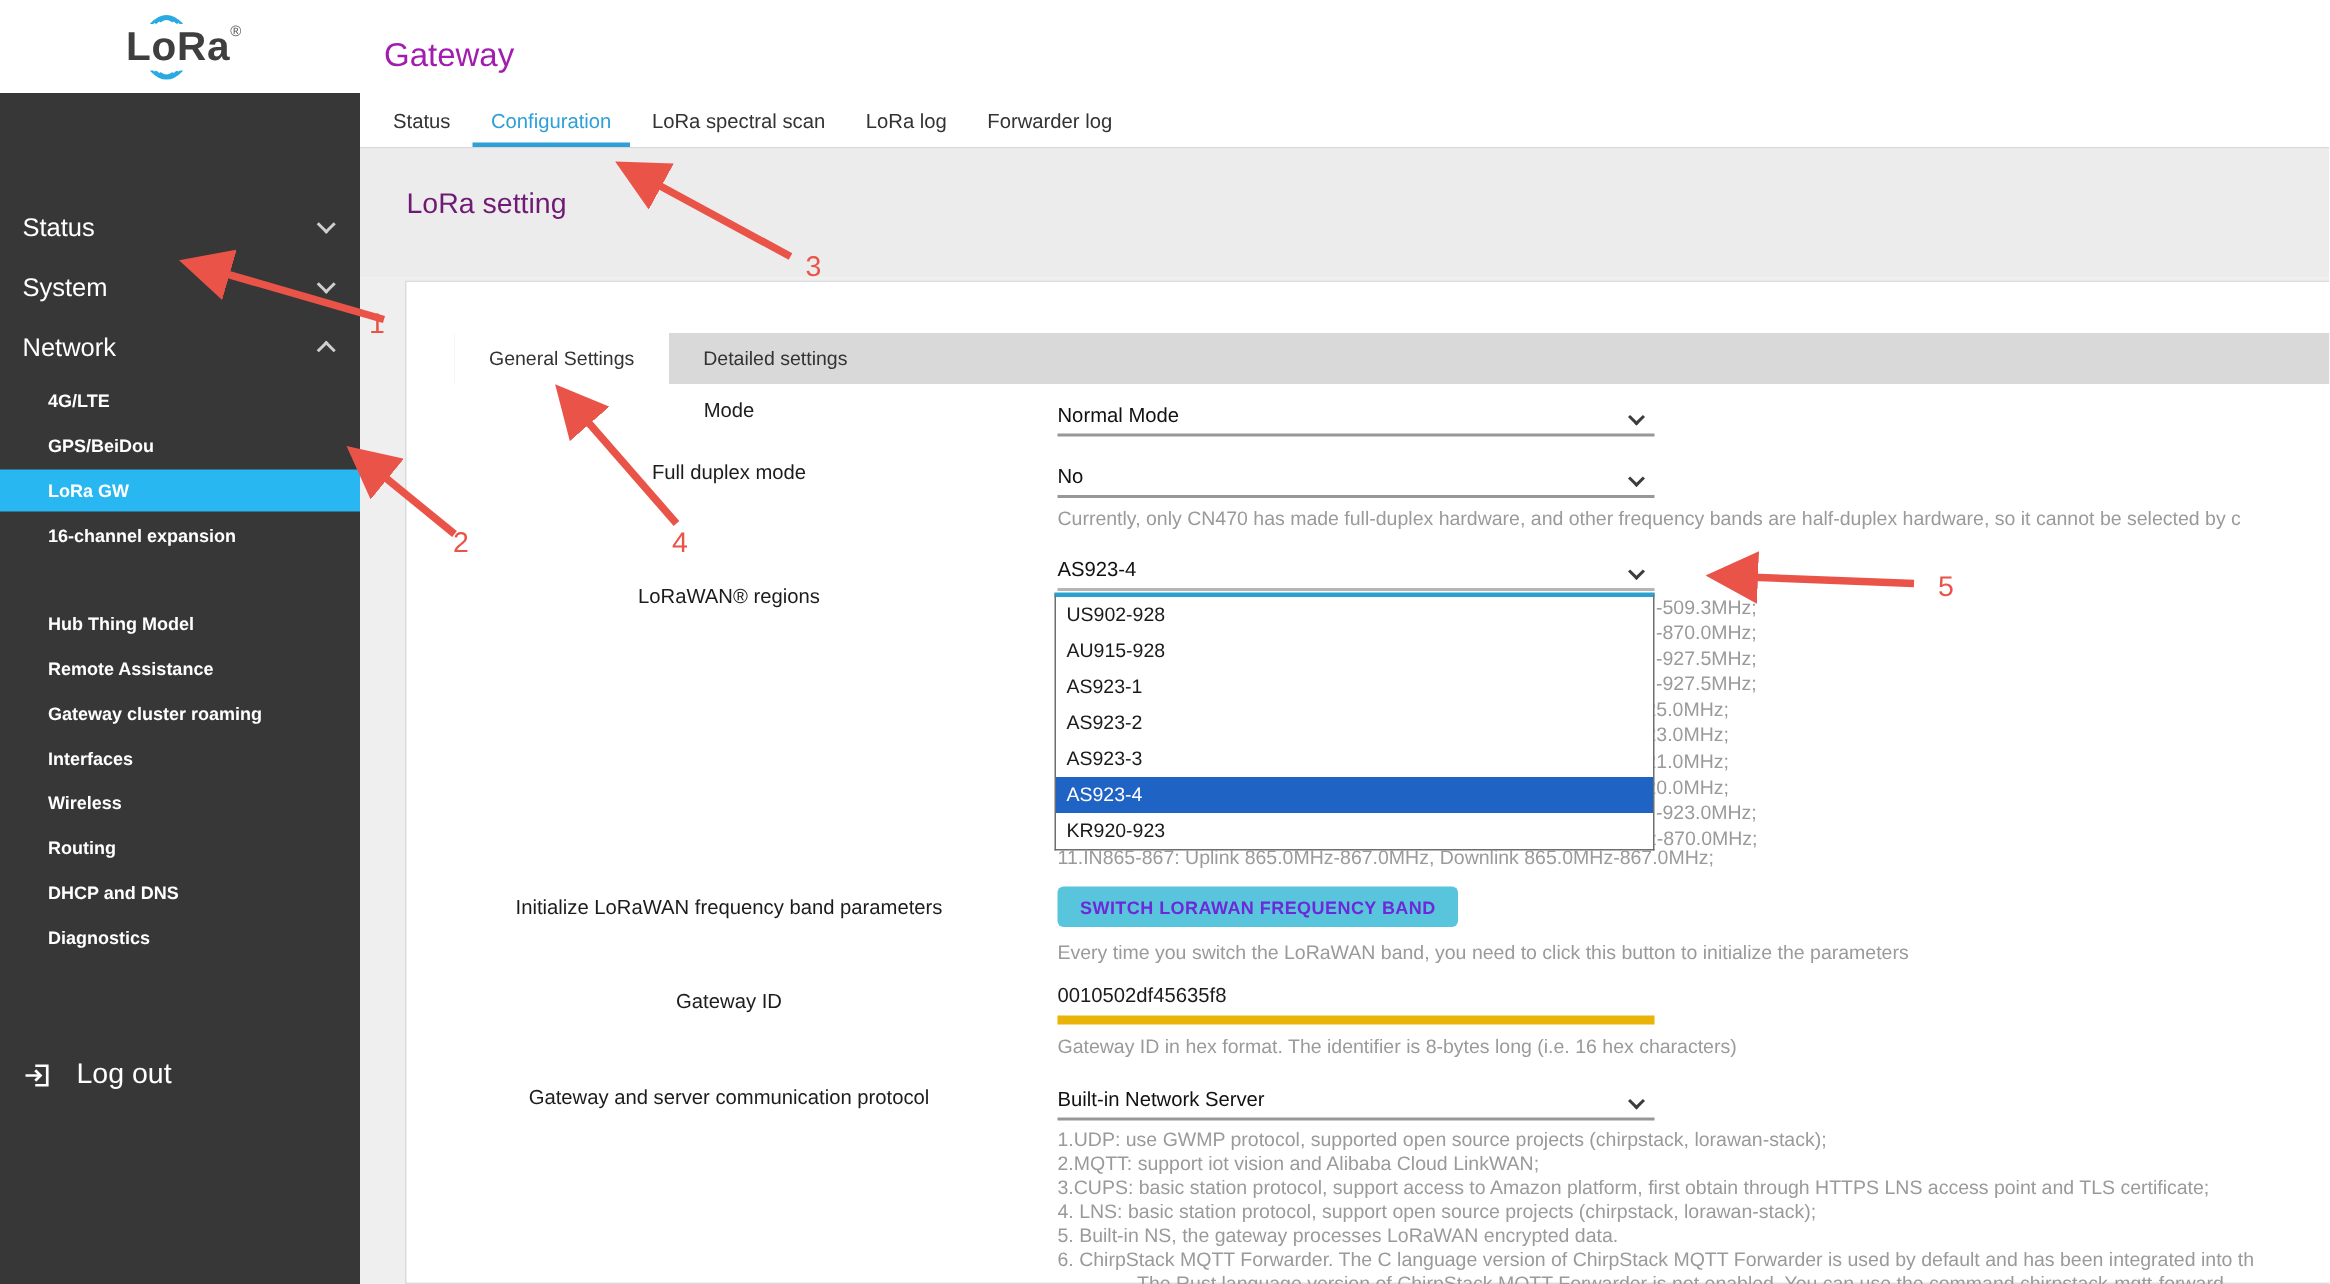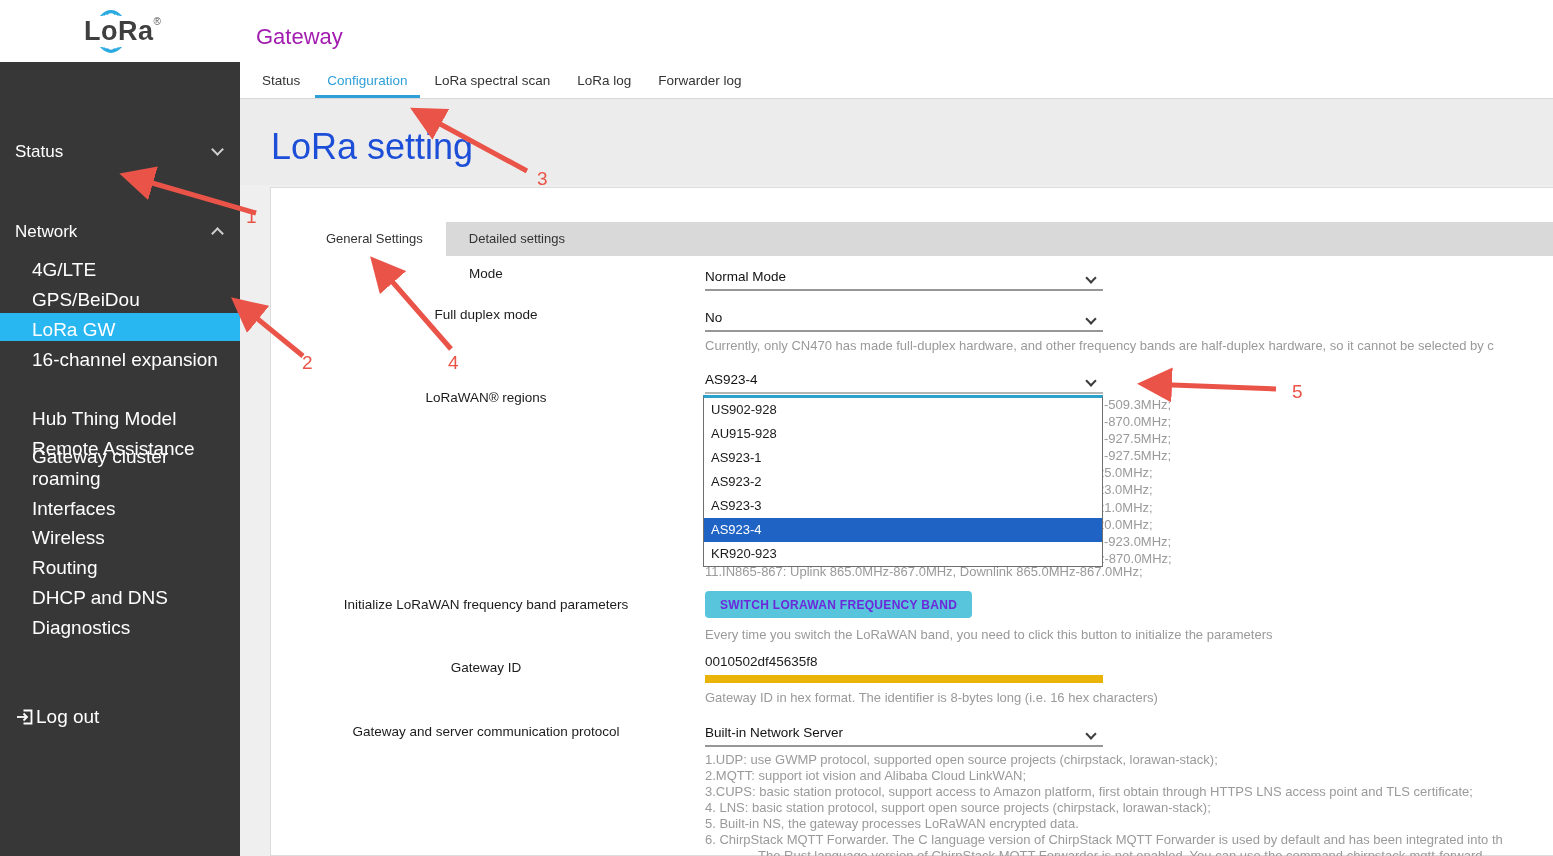--- a/index.html
+++ b/index.html
@@ -13,48 +13,48 @@
   .logo-word{position:absolute;left:0;top:9px;font-size:27px;font-weight:bold;color:#3f3f3f;letter-spacing:.5px}
   .logo-reg{font-size:10px;vertical-align:top;font-weight:normal;color:#555}
   .logo-arc{position:absolute;left:14px}
   .arc-top{top:-2px}
   .arc-bot{top:40px;transform:scaleY(-1)}
   .app-title{position:absolute;left:256px;top:24px;font-size:22px;color:#a21caf}
 
   
   .sidebar{position:absolute;left:0;top:62px;width:240px;height:794px;background:#373737;z-index:4}
   .snav{position:absolute;left:0;width:240px;height:30px;display:flex;align-items:center;padding-left:15px;color:#fff;font-size:17px;cursor:pointer}
-  .ssub{position:absolute;left:0;width:240px;height:28px;display:flex;align-items:flex-end;padding-left:32px;color:#fff;font-size:19px;font-weight:normal;cursor:pointer}
+  .ssub{position:absolute;left:0;width:240px;height:28px;display:flex;align-items:center;padding-left:32px;color:#fff;font-size:12px;font-weight:bold;cursor:pointer}
   .ssub.selected{background:#29b7f1}
   .chv{position:absolute;right:18px;width:9px;height:9px;border-left:2px solid #cfcfcf;border-bottom:2px solid #cfcfcf}
   .chv.down{transform:rotate(-45deg);top:8px}
   .chv.up{transform:rotate(135deg);top:12px}
-  .logout{position:absolute;left:15px;top:644px;display:flex;align-items:center;gap:1px;color:#fff;font-size:19px;cursor:pointer}
+  .logout{position:absolute;left:15px;top:644px;display:flex;align-items:center;gap:16px;color:#fff;font-size:19px;cursor:pointer}
 
   
   .tabbar{position:absolute;left:240px;top:62px;width:1313px;height:37px;background:#fff;border-bottom:1px solid #d8d8d8;display:flex;padding-left:10px;z-index:2}
   .tab{padding:3px 12px 0 12px;margin-right:3px;font-size:13.5px;color:#333;display:flex;align-items:center;border-bottom:3px solid transparent;cursor:pointer}
   .tab.active{color:#2f9fd8;border-bottom-color:#2f9fd8}
 
   
   .band{position:absolute;left:240px;top:99px;width:1313px;height:86px;background:#ececec;z-index:1}
   .content-bg{position:absolute;left:240px;top:185px;width:1313px;height:671px;background:#efefef;z-index:0}
-  .page-title{position:absolute;left:271px;top:126px;font-size:36px;color:#1d4ed8;z-index:2}
+  .page-title{position:absolute;left:271px;top:126px;font-size:19px;color:#701a75;z-index:2}
   .card{position:absolute;left:270px;top:187px;width:1290px;height:669px;background:#fff;border:1px solid #dcdcdc;z-index:1}
 
   
   .subtabs{position:absolute;left:303px;top:222px;width:1250px;height:34px;display:flex;background:#d9d9d9;z-index:2}
   .subtab{height:34px;line-height:34px;padding:0 23px;font-size:13px;color:#333;cursor:pointer}
   .subtab.active{background:#fff}
 
   
   .flabel{position:absolute;left:300px;width:372px;text-align:center;font-size:13.5px;color:#1c1c1c;z-index:2;white-space:nowrap}
   .usel{position:absolute;left:705px;width:398px;height:30px;border-bottom:2px solid #979797;display:flex;align-items:flex-end;justify-content:space-between;padding-bottom:5px;font-size:13.5px;color:#111;z-index:3;cursor:pointer}
   .schv{width:8px;height:8px;border-left:2px solid #3c3c3c;border-bottom:2px solid #3c3c3c;transform:rotate(-45deg);margin-right:8px;margin-bottom:2px}
-  .uinput{position:absolute;left:705px;width:398px;height:29px;border-bottom:8px solid #eab308;display:flex;align-items:flex-end;padding-bottom:6px;font-size:13.5px;color:#1b1b1b;z-index:3}
+  .uinput{position:absolute;left:705px;width:398px;height:29px;border-bottom:6px solid #eab308;display:flex;align-items:flex-end;padding-bottom:6px;font-size:13.5px;color:#1b1b1b;z-index:3}
   .help{position:absolute;left:705px;font-size:13px;color:#9a9a9a;white-space:nowrap;z-index:2}
   .helpblock{position:absolute;left:705px;top:752px;font-size:13px;color:#9a9a9a;white-space:nowrap;line-height:16px;z-index:2}
   .helpblock .cont{margin-left:53px}
 
   
   .ddl{position:absolute;left:703px;top:395px;width:400px;background:#fff;border:1px solid #6e6e6e;border-top:3px solid #2aa2cd;z-index:6}
   .opt{height:24px;line-height:24px;padding-left:7px;font-size:13px;color:#1a1a1a;cursor:pointer}
   .opt.sel{background:#1f63c5;color:#fff}
   .frags{position:absolute;left:1104px;top:396px;z-index:2;font-size:13px;color:#9a9a9a;line-height:17.1px;white-space:nowrap}
   .fr-a{margin-left:-7px}
@@ -95,20 +95,24 @@
       </svg>
     </div>
     <div class="app-title">Gateway</div>
   </div>
 
   <div class="sidebar">
     <div class="snav" style="top:75px">
         <span>Status</span>
         <span class="chv down"></span>
       </div>
+    <div class="snav" style="top:115px">
+        <span>System</span>
+        <span class="chv down"></span>
+      </div>
     <div class="snav" style="top:155px">
         <span>Network</span>
         <span class="chv up"></span>
       </div>
 
     <div class="ssub" style="top:191px">
         <span>4G/LTE</span>
       </div>
     <div class="ssub" style="top:221px">
         <span>GPS/BeiDou</span>

